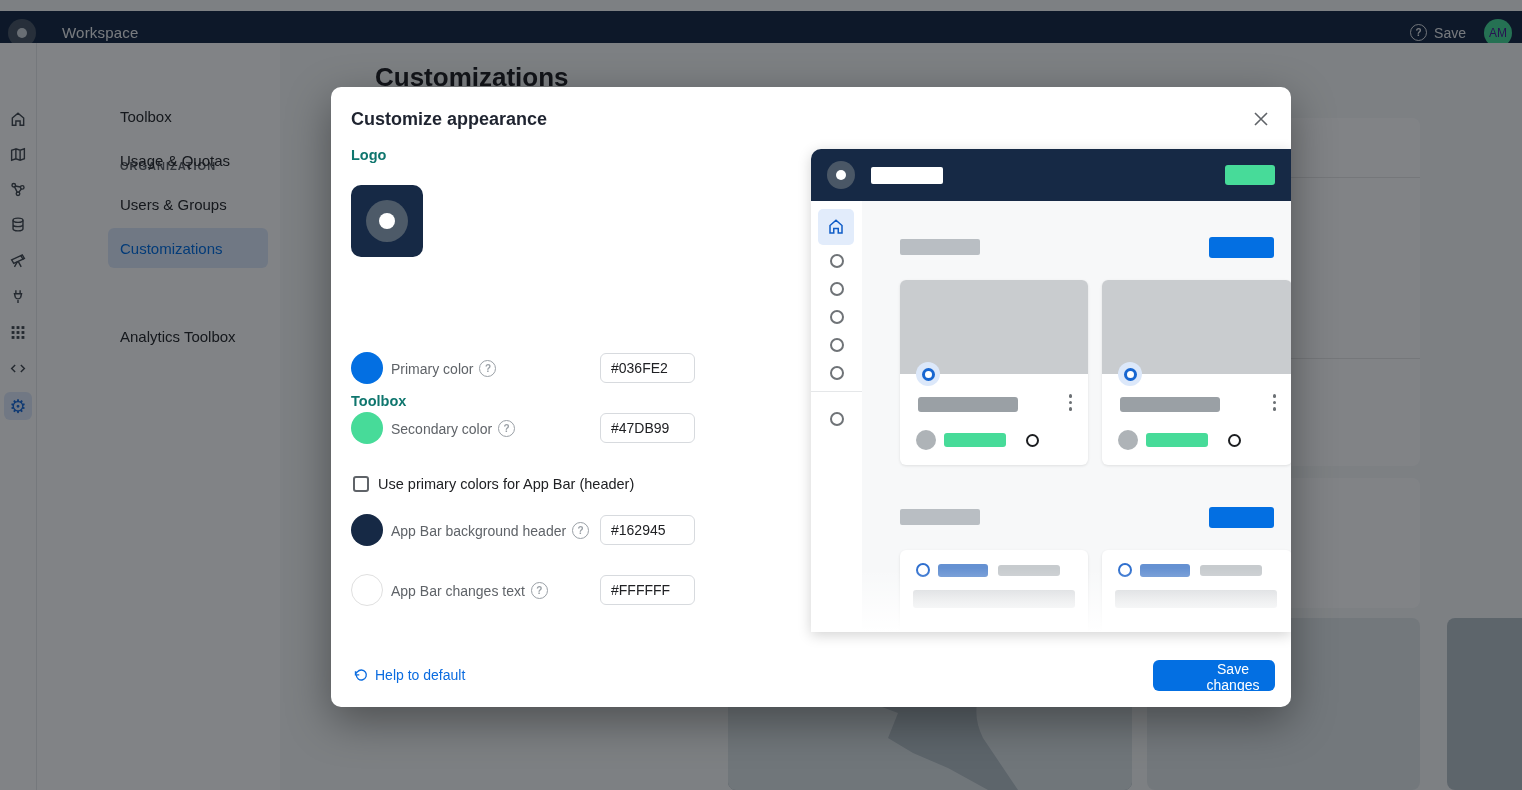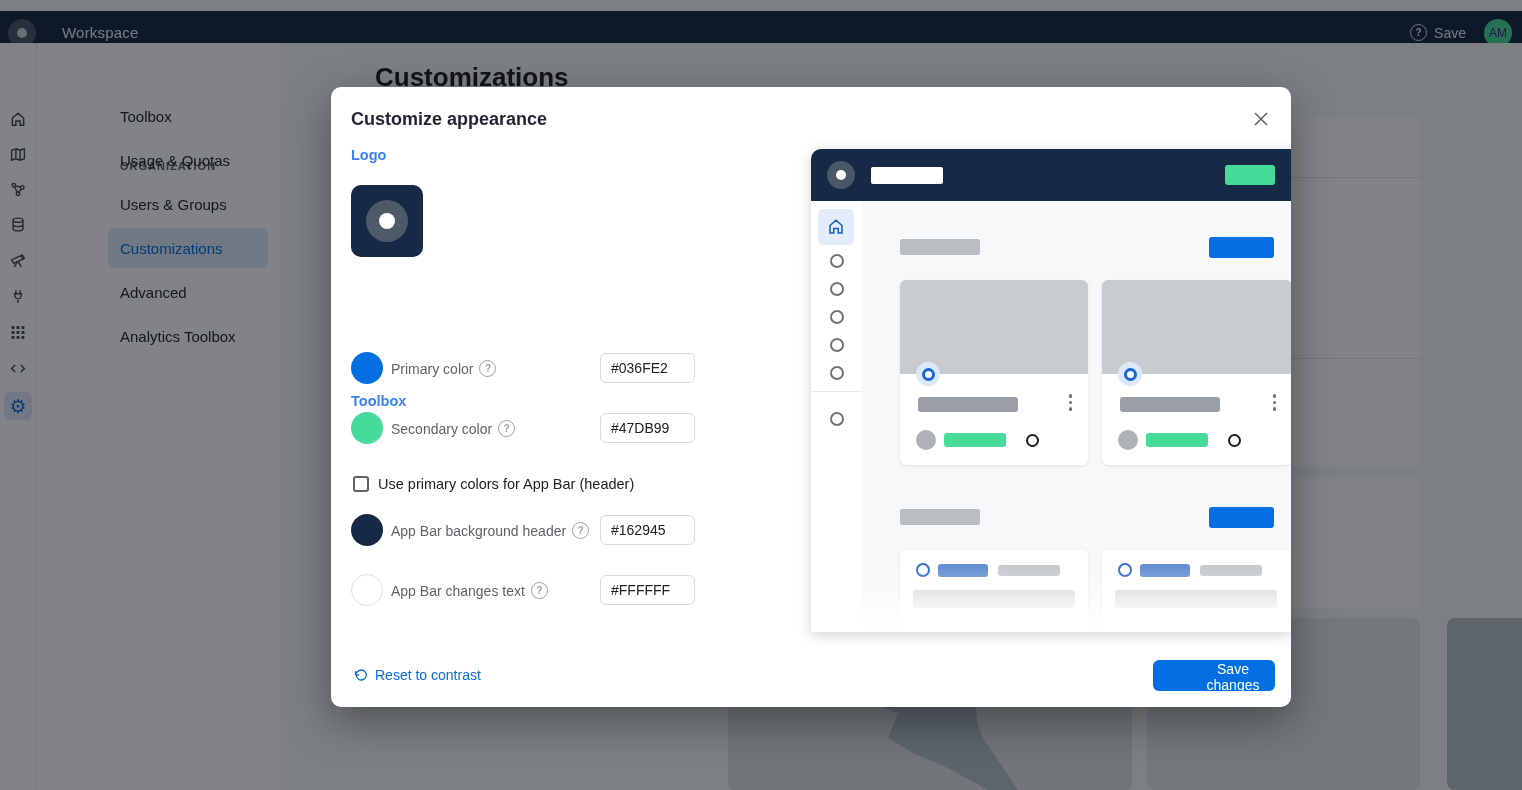--- a/index.html
+++ b/index.html
@@ -38,21 +38,21 @@
   .bg-div{position:absolute;height:1px;background:#e6e6e6;}
   .map{position:absolute;border-radius:8px;background:#b6c2c8;overflow:hidden;z-index:1;}
   .map svg{display:block;}
   
   .overlay{position:absolute;inset:0;background:rgba(3,7,13,.5);z-index:10;}
   
   .modal{position:absolute;left:283px;top:87px;width:960px;height:620px;background:#fff;
          border-radius:10px;box-shadow:0 14px 44px rgba(0,0,0,.38);z-index:20;overflow:hidden;margin-left:48px;}
   .m-title{position:absolute;left:20px;top:22px;font-size:18px;font-weight:600;color:#1f2430;}
   .m-close{position:absolute;right:22px;top:24px;width:16px;height:16px;color:#5f6368;cursor:pointer;}
-  .m-h2{position:absolute;left:20px;font-size:14.5px;font-weight:bold;color:#3b82f6;}
+  .m-h2{position:absolute;left:20px;font-size:14.5px;font-weight:bold;color:#0f766e;}
   .logo-tile{position:absolute;left:20px;top:98px;width:72px;height:72px;border-radius:10px;}
   .logo-donut{position:absolute;left:50%;top:50%;width:42px;height:42px;margin:-21px 0 0 -21px;
               border-radius:50%;background:#4d5a68;}
   .logo-donut .hole{position:absolute;left:50%;top:50%;width:16px;height:16px;margin:-8px 0 0 -8px;
               border-radius:50%;background:#fff;}
   .m-hint{position:absolute;left:20px;top:188px;font-size:13px;color:#9aa0a6;}
   .c-row{position:absolute;left:20px;width:344px;height:32px;}
   .swatch{position:absolute;left:0;top:0;width:32px;height:32px;border-radius:50%;box-sizing:border-box;}
   .swatch.bordered{border:1px solid #e0e0e0;}
   .c-label{position:absolute;left:40px;top:8px;font-size:14px;color:#5f6368;white-space:nowrap;
@@ -192,21 +192,20 @@
     <span class="rail-tile sel" style="top:349px">⚙</span>
 
   </div>
 
   <div class="sidebar">
     <div class="sb-section">ORGANIZATION</div>
     <div class="sb-item" style="top:53px">Toolbox</div>
     <div class="sb-item" style="top:97px">Usage &amp; Quotas</div>
     <div class="sb-item" style="top:141px">Users &amp; Groups</div>
     <div class="sb-item sel" style="top: 185px; color: rgb(3, 111, 226);">Customizations</div>
-    <div class="sb-item" style="top:229px">Advanced</div>
     <div class="sb-item" style="top:273px">Analytics Toolbox</div>
   </div>
 
   <div class="content-bg"></div>
   <div class="page-title">Customizations</div>
 
   <div class="bg-card" style="left:735px;top:118px;width:685px;height:348px;">
     <div class="bg-div" style="left:0;right:0;top:59px;"></div>
     <div class="bg-div" style="left:0;right:0;top:240px;"></div>
   </div>
@@ -365,17 +364,17 @@
         </div>
       </div>
       <div class="pv-fade"></div>
     </div>
 
     <div class="m-footer-reset" style="color: rgb(11, 108, 224);">
       <svg viewBox="0 0 24 24" fill="none" stroke="currentColor" stroke-width="2.2">
         <path d="M4 5v6h6"></path>
           <path d="M5.3 11A8 8 0 1 0 7 6.2L4 9"></path>
       </svg>
-      <span>Reset to contrast</span>
+      <span>Help to default</span>
     </div>
     <button class="save-btn" style="background: rgb(3, 111, 226);">Save changes</button>
   </div>
 </div>
 
 </body></html>

